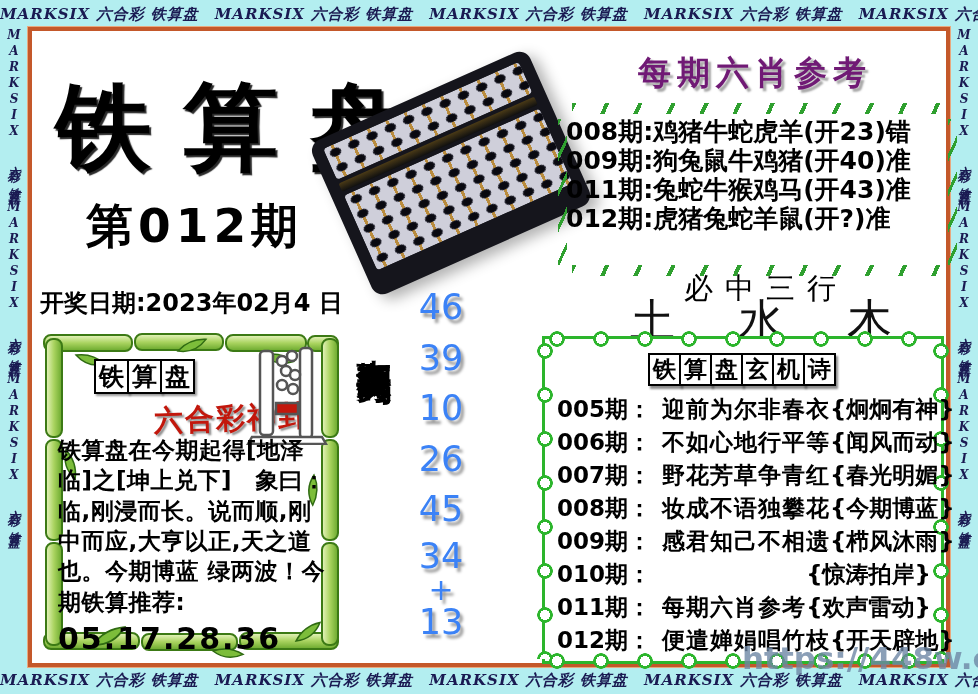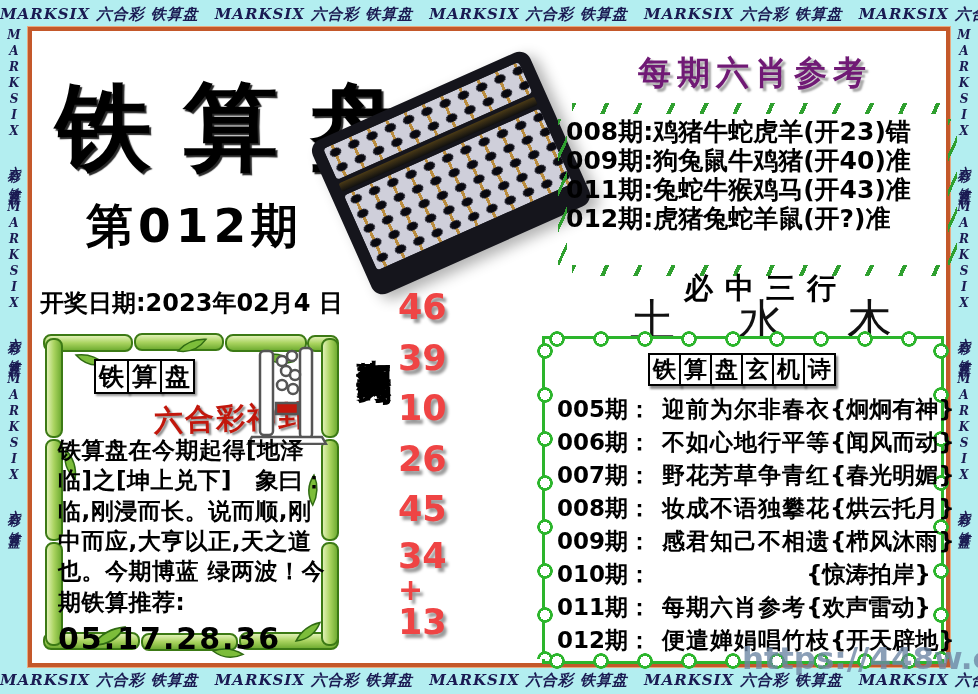--- a/index.html
+++ b/index.html
@@ -39,38 +39,38 @@
        repeating-linear-gradient(90deg, rgba(0,0,0,0) 0 8px, #b98c3e 8px 11px, rgba(0,0,0,0) 11px 20px);
      background-size:20px 16px, auto;}
   .ab-top{height:34px;}
   .ab-beam{height:9px;background:linear-gradient(#4a3a16,#101010);margin:4px 0;border-radius:2px;}
   .ab-bottom{height:82px;}
 
   
   .v-label{left:318px;top:300px;height:322px;writing-mode:vertical-rl;text-orientation:upright;
            font-size:35px;font-weight:800;letter-spacing:2px;color:#000;}
   .numbers{left:366px;top:0;width:86px;height:632px;}
-  .numbers span{position:absolute;width:100%;text-align:left;font-size:35px;font-weight:700;
-                color:#ef4444;text-shadow:3px 4px 3px rgba(0,0,0,.4);}
+  .numbers span{position:absolute;width:100%;text-align:center;font-size:35px;font-weight:400;
+                color:#3b82f6;text-shadow:3px 4px 3px rgba(0,0,0,.4);}
   .num-plus{font-size:30px !important;}
 
   
   .sx-title{left:606px;top:20px;font-size:33px;font-weight:900;letter-spacing:6px;color:#701a75;
             text-shadow:3px 3px 2px rgba(0,0,0,.35);white-space:nowrap;}
   .sx-list{left:534px;top:86px;width:380px;}
   .sx-row{font-size:25px;font-weight:800;line-height:29px;white-space:nowrap;color:#000;}
   .hatch{position:absolute;background:repeating-linear-gradient(115deg,#2fa02f 0 4px,rgba(0,0,0,0) 4px 30px);}
   .hatch.hv{background:repeating-linear-gradient(115deg,#2fa02f 0 3px,rgba(0,0,0,0) 3px 15px);}
   .hatch.t{left:540px;top:72px;width:372px;height:11px;}
   .hatch.b{left:540px;top:234px;width:372px;height:11px;}
   .hatch.l{left:526px;top:88px;width:9px;height:146px;}
   .hatch.r{left:916px;top:88px;width:9px;height:146px;}
 
   
-  .sz-title{left:652px;top:238px;font-size:29px;font-weight:700;letter-spacing:12px;color:#000;}
+  .sz-title{left:652px;top:238px;font-size:29px;font-weight:400;letter-spacing:12px;color:#000;}
   .sz-els{left:598px;top:260px;width:262px;display:flex;justify-content:space-between;
           font-size:45px;font-weight:500;font-family:"DejaVu Serif",serif;color:#111;}
 
   
   .stamp{left:510px;top:305px;width:396px;height:322px;border:3px solid #2cb52c;background:#fff;}
   .perf{position:absolute;}
   .perf.t{top:-8px;left:2px;right:2px;height:16px;background-repeat:repeat-x;background-size:44px 16px;
     background-image:radial-gradient(circle at 10px 8px,#fff 0 5px,#2cb52c 5px 7.5px,rgba(255,255,255,0) 8px);}
   .perf.b{bottom:-8px;left:2px;right:2px;height:16px;background-repeat:repeat-x;background-size:44px 16px;
     background-image:radial-gradient(circle at 10px 8px,#fff 0 5px,#2cb52c 5px 7.5px,rgba(255,255,255,0) 8px);}
@@ -182,21 +182,21 @@
         <span class="mp-note">{闻风而动}</span>
       </div>
       <div class="mp-row">
         <span class="mp-label">007期：</span>
         <span class="mp-poem">野花芳草争青红</span>
         <span class="mp-note">{春光明媚}</span>
       </div>
       <div class="mp-row">
         <span class="mp-label">008期：</span>
         <span class="mp-poem">妆成不语独攀花</span>
-        <span class="mp-note">{烘云托月}</span>
+        <span class="mp-note">{今期博蓝}</span>
       </div>
       <div class="mp-row">
         <span class="mp-label">009期：</span>
         <span class="mp-poem">感君知己不相遗</span>
         <span class="mp-note">{栉风沐雨}</span>
       </div>
       <div class="mp-row">
         <span class="mp-label">010期：</span>
         <span class="mp-note">{惊涛拍岸}</span>
       </div>

